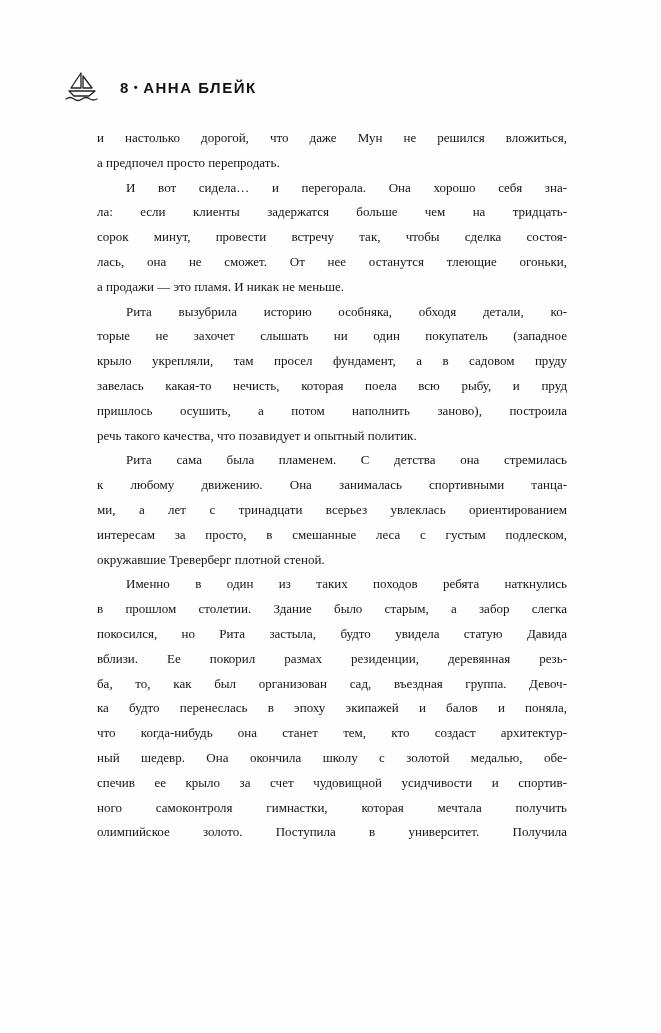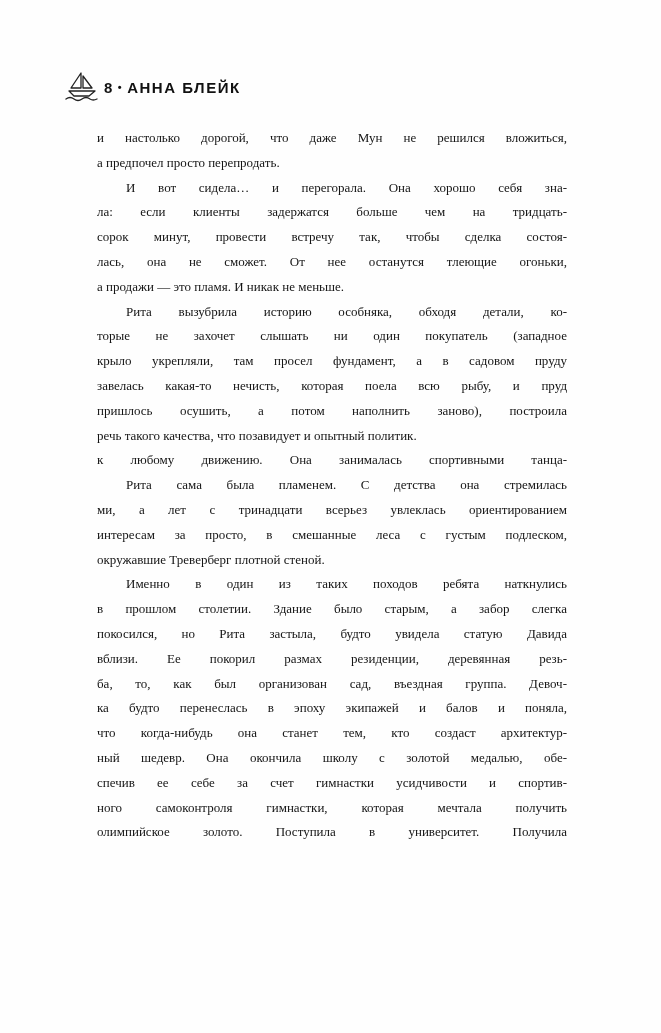--- a/index.html
+++ b/index.html
@@ -19,21 +19,21 @@
     position: absolute;
     inset: 0;
     background: #fefefe;
   }
   .running-head {
     position: absolute;
     left: 64px;
     top: 70px;
     display: flex;
     align-items: center;
-    gap: 4px;
+    gap: 20px;
   }
   .boat {
     display: inline-block;
     width: 36px;
     height: 32px;
     line-height: 0;
   }
   .head-text {
     font-family: "Liberation Sans", sans-serif;
     font-weight: bold;
@@ -105,34 +105,34 @@
       </div>
       <div class="paragraph">
         <div class="line indent">Рита вызубрила историю особняка, обходя детали, ко-</div>
         <div class="line">торые не захочет слышать ни один покупатель (западное</div>
         <div class="line">крыло укрепляли, там просел фундамент, а в садовом пруду</div>
         <div class="line">завелась какая-то нечисть, которая поела всю рыбу, и пруд</div>
         <div class="line">пришлось осушить, а потом наполнить заново), построила</div>
         <div class="line last">речь такого качества, что позавидует и опытный политик.</div>
       </div>
       <div class="paragraph">
+        <div class="line indent">Рита сама была пламенем. С детства она стремилась</div>
         <div class="line">к любому движению. Она занималась спортивными танца-</div>
-        <div class="line indent">Рита сама была пламенем. С детства она стремилась</div>
         <div class="line">ми, а лет с тринадцати всерьез увлеклась ориентированием</div>
         <div class="line">интересам за просто, в смешанные леса с густым подлеском,</div>
         <div class="line last">окружавшие Треверберг плотной стеной.</div>
       </div>
       <div class="paragraph">
         <div class="line indent">Именно в один из таких походов ребята наткнулись</div>
         <div class="line">в прошлом столетии. Здание было старым, а забор слегка</div>
         <div class="line">покосился, но Рита застыла, будто увидела статую Давида</div>
         <div class="line">вблизи. Ее покорил размах резиденции, деревянная резь-</div>
         <div class="line">ба, то, как был организован сад, въездная группа. Девоч-</div>
         <div class="line">ка будто перенеслась в эпоху экипажей и балов и поняла,</div>
         <div class="line">что когда-нибудь она станет тем, кто создаст архитектур-</div>
         <div class="line">ный шедевр. Она окончила школу с золотой медалью, обе-</div>
-        <div class="line">спечив ее себе за счет гимнастки усидчивости и спортив-</div>
+        <div class="line">спечив ее крыло за счет чудовищной усидчивости и спортив-</div>
         <div class="line">ного самоконтроля гимнастки, которая мечтала получить</div>
         <div class="line">олимпийское золото. Поступила в университет. Получила</div>
       </div>
     </div>
 
 </div>
 
 </body></html>

